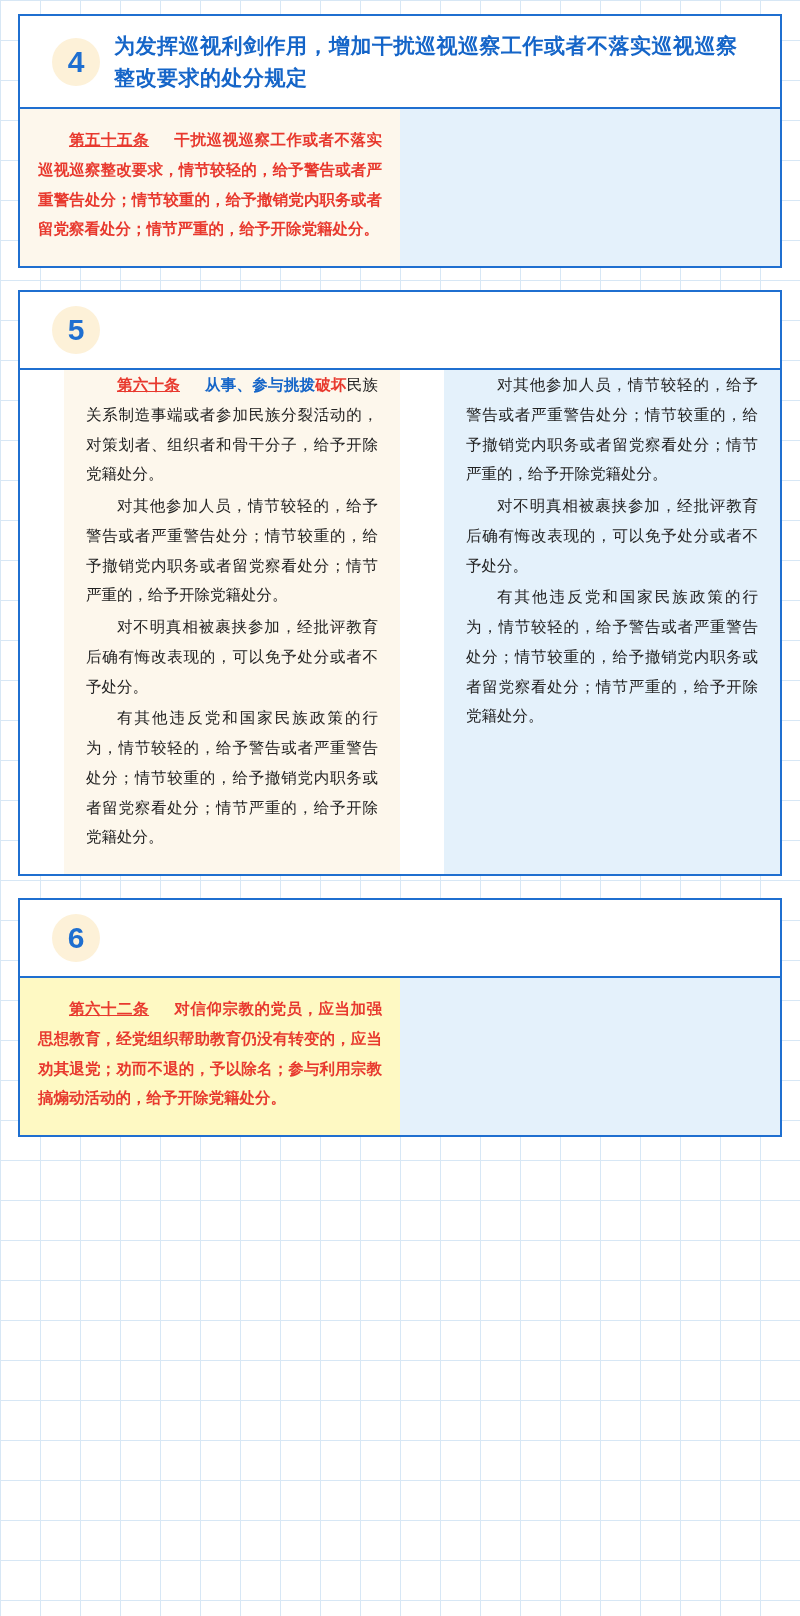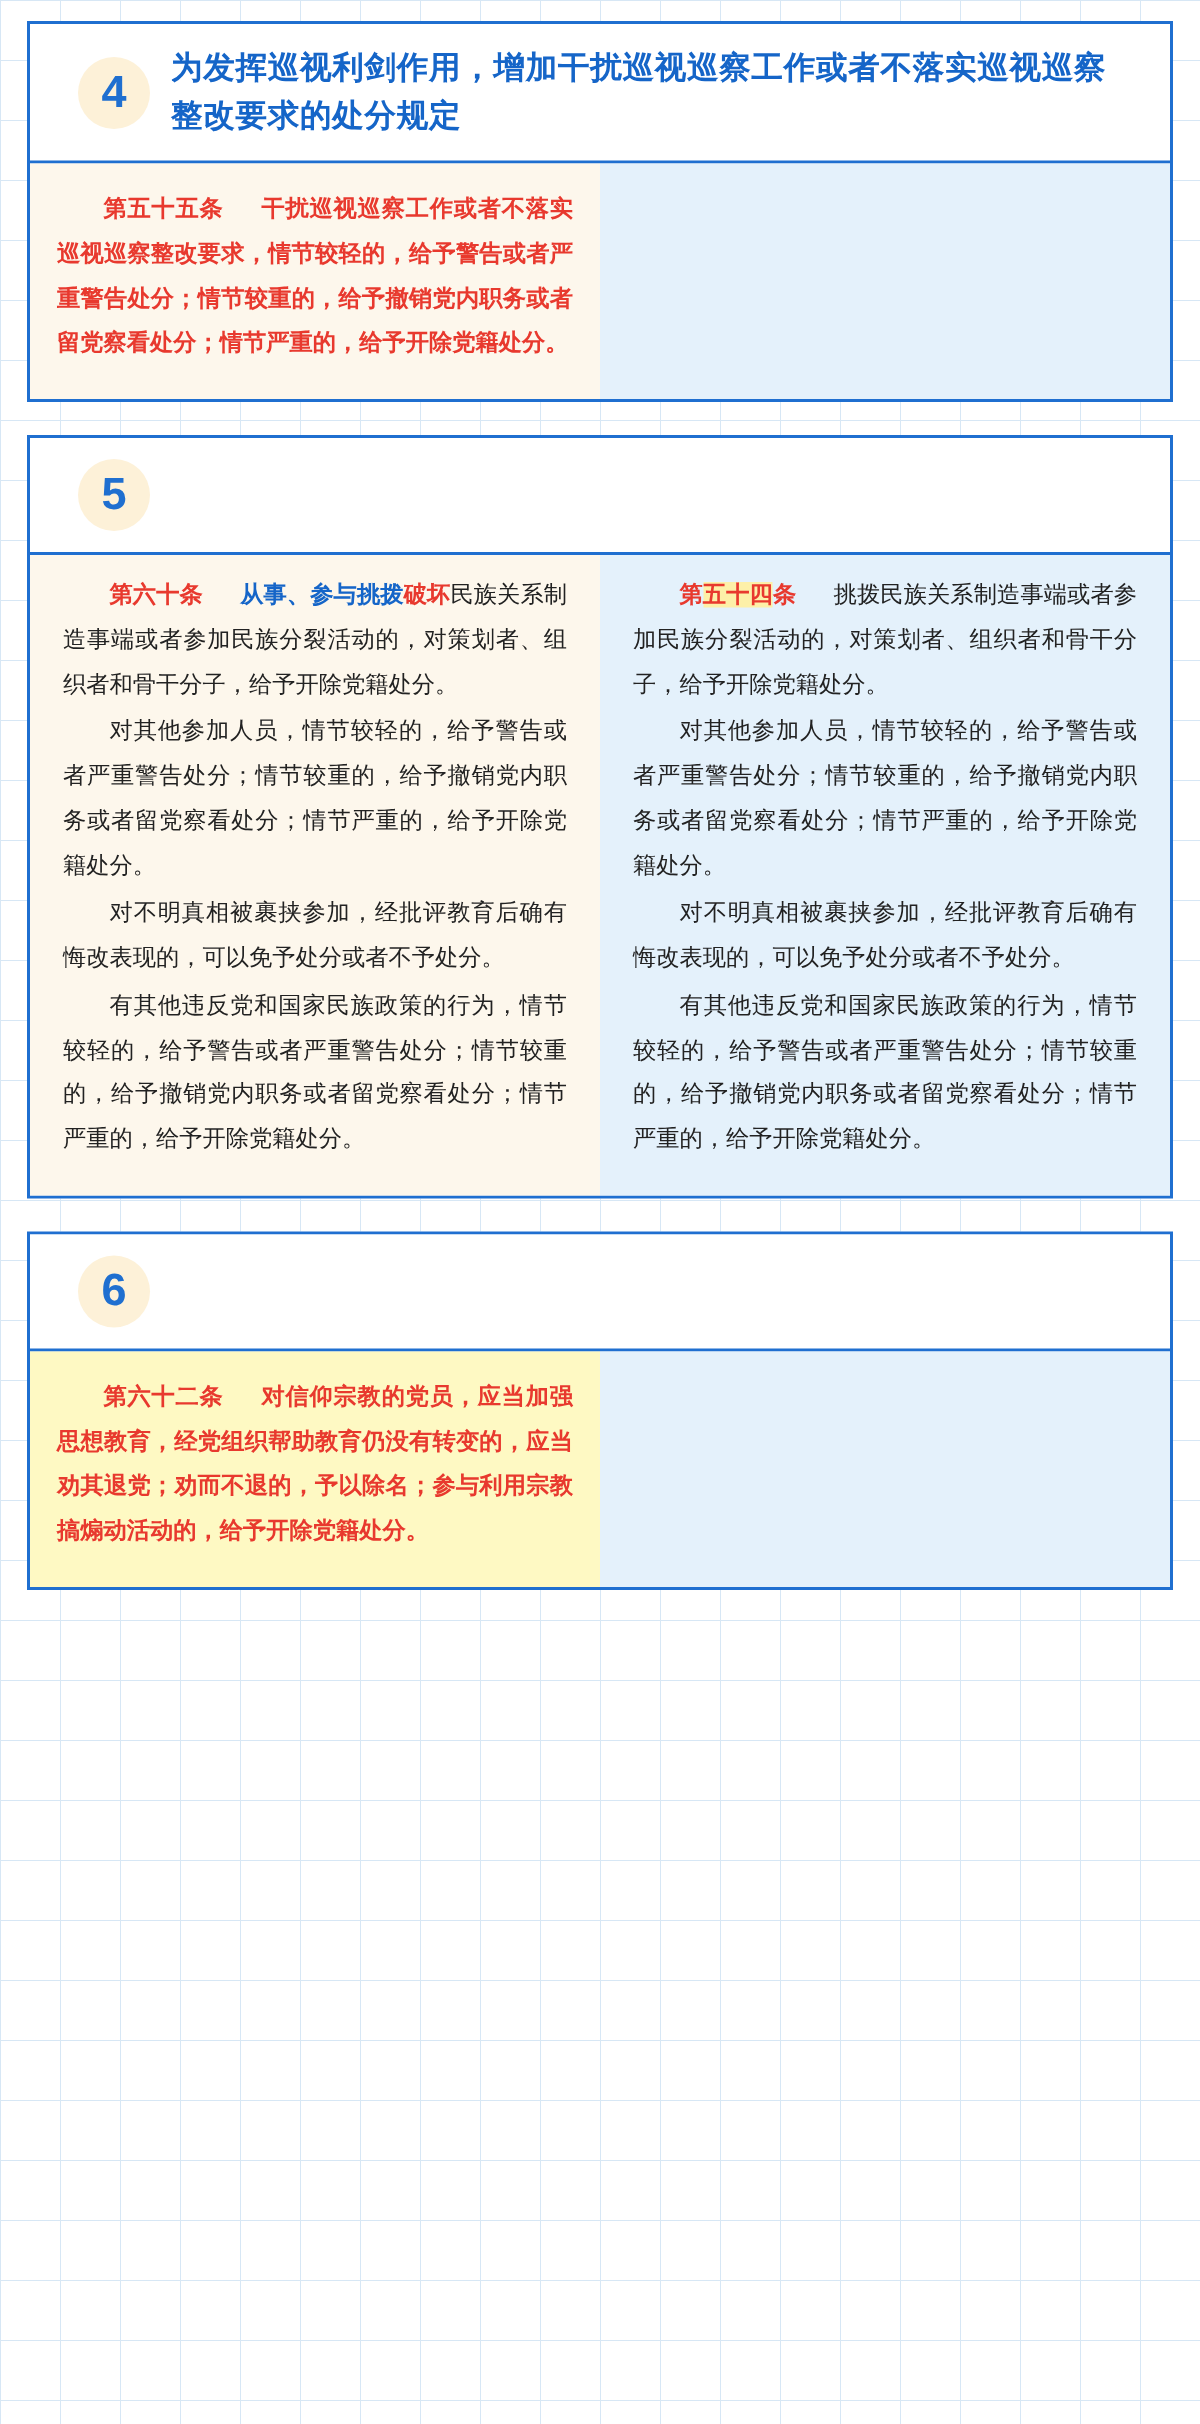--- a/index.html
+++ b/index.html
@@ -74,39 +74,41 @@
     box-sizing: border-box;
     padding: 16px 18px 20px 18px;
   }
   .col-left {
     background: #fdf7ec;
   }
   .col-right {
     background: #e4f1fb;
   }
   .col.narrow-pad {
-    padding: 12px 22px 20px 22px;
+    padding: 0 22px 20px 22px;
+    margin-left: 44px;
   }
 
   p.para {
     margin: 0 0 2px 0;
     text-indent: 2em;
     font-size: 15.5px;
     line-height: 1.92;
     color: #222222;
     font-family: "Liberation Sans", sans-serif;
     text-align: justify;
   }
   p.para.bold-red {
     color: #e8392e;
     font-weight: bold;
   }
   .lead {
     color: #e8392e;
     font-weight: bold;
+    text-decoration: underline;
   }
   .lead-blue {
     color: #1565c8;
     font-weight: bold;
   }
   .hl {
     background: #fdf0a8;
   }
   .gap {
     display: inline-block;
@@ -153,23 +155,20 @@
       <div class="col col-left narrow-pad">
         <p class="para">
           <span class="lead">第六十条</span><span class="gap"></span><span class="lead-blue">从事、参与挑拨</span><span class="red-bold">破坏</span><span>民族关系制造事端或者参加民族分裂活动的，对策划者、组织者和骨干分子，给予开除党籍处分。</span>
         </p>
         <p class="para">对其他参加人员，情节较轻的，给予警告或者严重警告处分；情节较重的，给予撤销党内职务或者留党察看处分；情节严重的，给予开除党籍处分。</p>
         <p class="para">对不明真相被裹挟参加，经批评教育后确有悔改表现的，可以免予处分或者不予处分。</p>
         <p class="para">有其他违反党和国家民族政策的行为，情节较轻的，给予警告或者严重警告处分；情节较重的，给予撤销党内职务或者留党察看处分；情节严重的，给予开除党籍处分。</p>
       </div>
 
       <div class="col col-right narrow-pad">
-        <p class="para">
-          <span class="lead">第</span><span class="lead hl">五十四</span><span class="lead">条</span><span class="gap"></span><span>挑拨民族关系制造事端或者参加民族分裂活动的，对策划者、组织者和骨干分子，给予开除党籍处分。</span>
-        </p>
         <p class="para">对其他参加人员，情节较轻的，给予警告或者严重警告处分；情节较重的，给予撤销党内职务或者留党察看处分；情节严重的，给予开除党籍处分。</p>
         <p class="para">对不明真相被裹挟参加，经批评教育后确有悔改表现的，可以免予处分或者不予处分。</p>
         <p class="para">有其他违反党和国家民族政策的行为，情节较轻的，给予警告或者严重警告处分；情节较重的，给予撤销党内职务或者留党察看处分；情节严重的，给予开除党籍处分。</p>
       </div>
 
     </div>
   </div>
 
   <div class="section section-6">
     <div class="section-header">

